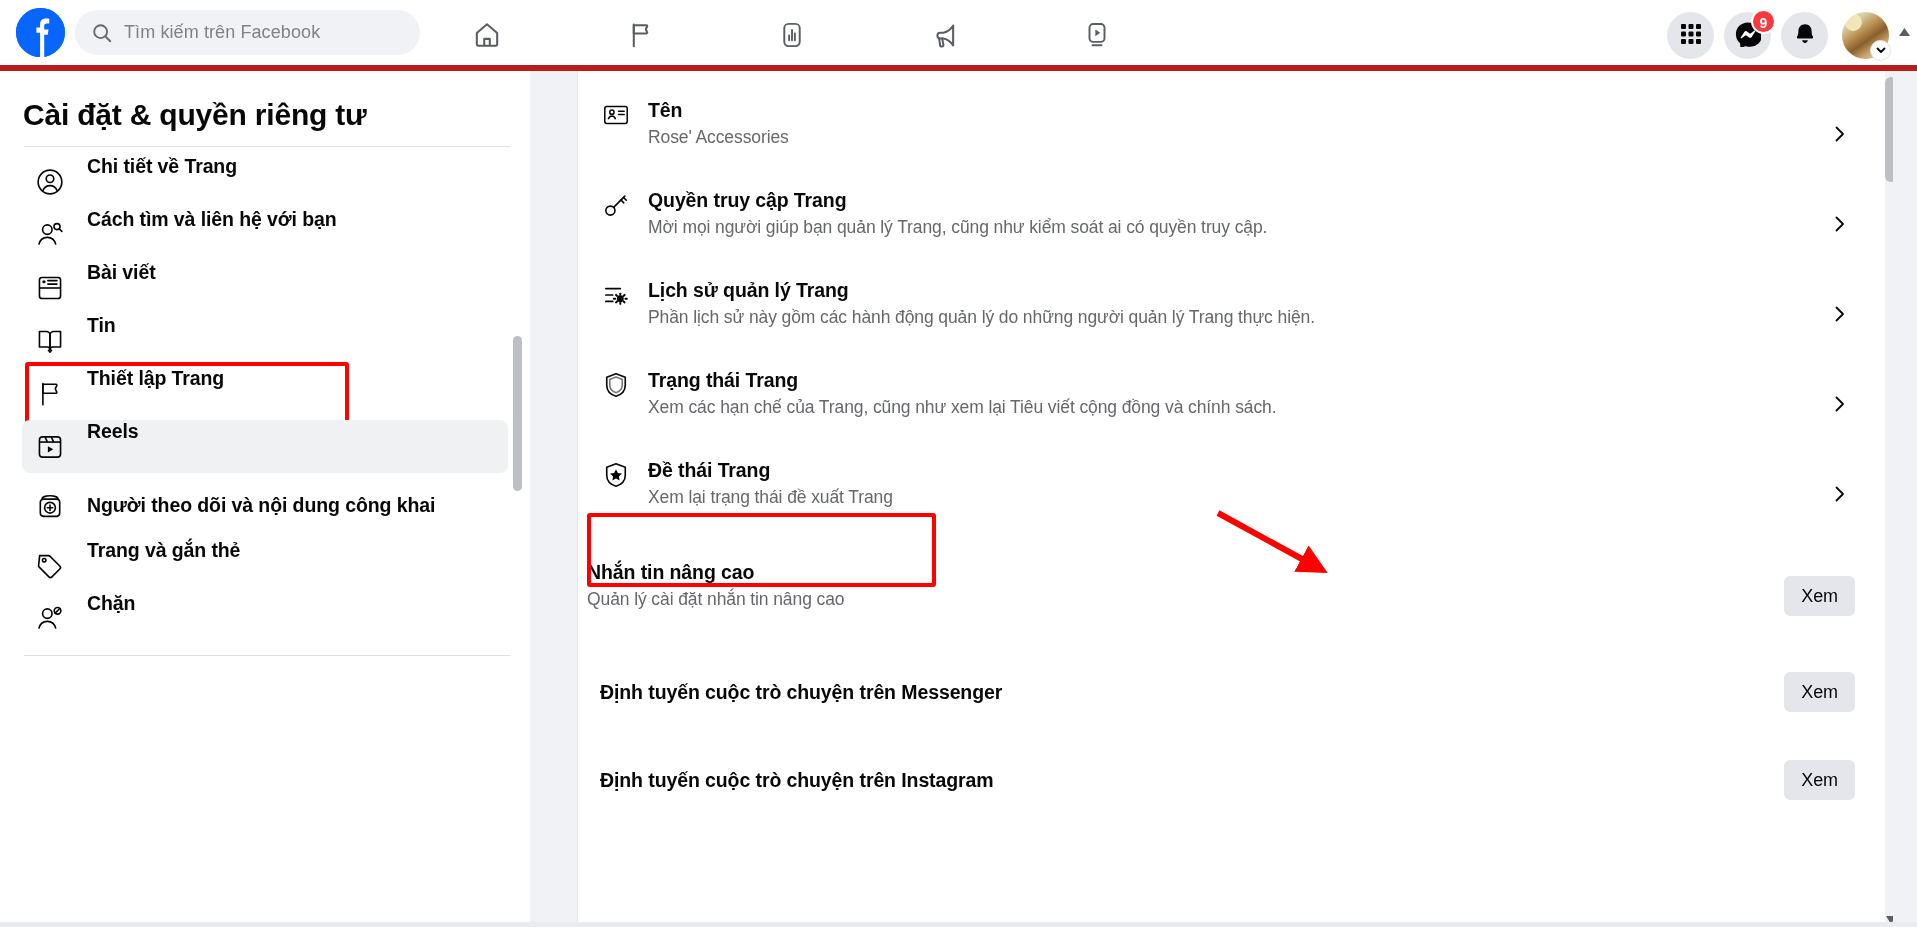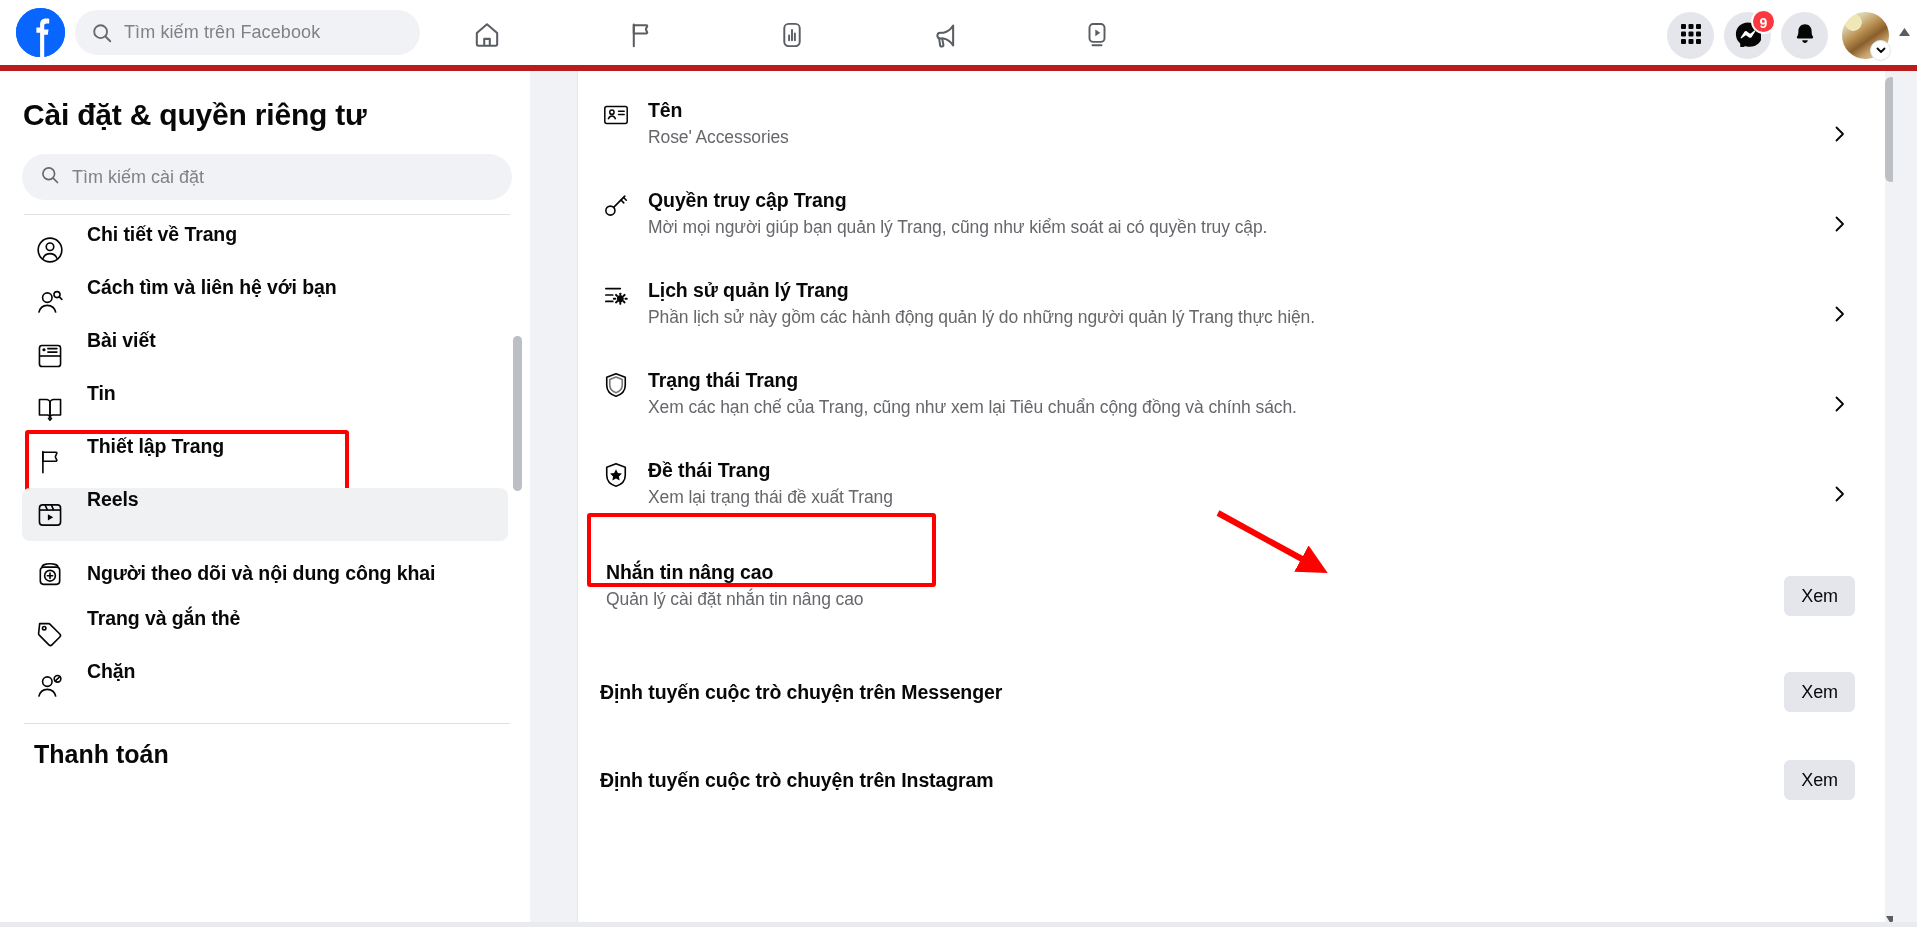--- a/index.html
+++ b/index.html
@@ -326,29 +326,20 @@
 
 <div id="page-body">
 
   <div id="sidebar-gap"></div>
 
   <div id="sidebar">
     <div id="sidebar-inner">
 
       <h1 id="settings-title">Cài đặt &amp; quyền riêng tư</h1>
 
-      <div id="settings-search">
-        <span>
-          <svg width="20" height="20" viewBox="0 0 24 24" fill="none" stroke="#65676b" stroke-width="2" stroke-linecap="round">
-            <circle cx="10.5" cy="10.5" r="7"></circle>
-              <line x1="15.8" y1="15.8" x2="21" y2="21"></line>
-          </svg>
-        </span>
-        <span class="ss-text">Tìm kiếm cài đặt</span>
-      </div>
 
       <div class="divider"></div>
 
       <div class="nav-item">
         <span class="ni-icon">
           <svg width="28" height="28" viewBox="0 0 26 26" fill="none" stroke="#050505" stroke-width="1.5">
             <circle cx="13" cy="13" r="11"></circle>
               <circle cx="13" cy="10" r="3.5"></circle>
             <path d="M6.4 21.2c1-3 3.6-4.8 6.6-4.8s5.6 1.8 6.6 4.8"></path>
           </svg>
@@ -444,21 +435,20 @@
             <path d="M2.6 22c.9-4.2 4.1-6.8 7.9-6.8s7 2.6 7.9 6.8"></path>
             <circle cx="20" cy="5.4" r="3.1"></circle>
             <line x1="17.8" y1="7.6" x2="22.2" y2="3.2" stroke-linecap="round"></line>
           </svg>
         </span>
         <span class="ni-label">Chặn</span>
       </div>
 
       <div class="divider" style="margin-top:10px;"></div>
 
-      <div id="sidebar-section-head">Thanh toán</div>
     </div>
 
     <div id="sb-track"></div>
     <div id="sb-thumb"></div>
   </div>
 
   <div id="main">
 
     <div class="row" style="margin-top:26px; min-height:74px;">
       <span class="row-icon">
@@ -532,21 +522,21 @@
 
     <div class="row" style="margin-top:16px; min-height:74px;">
       <span class="row-icon">
         <svg width="28" height="28" viewBox="0 0 26 26" fill="none" stroke="#050505" stroke-width="1.5" stroke-linejoin="round">
           <path d="M13 2.6l8.6 3.2v7.4c0 4.9-3.4 8.6-8.6 10.2-5.2-1.6-8.6-5.3-8.6-10.2V5.8z"></path>
           <path d="M13 5.6l5.8 2.2v5.2c0 3.4-2.3 6-5.8 7.2-3.5-1.2-5.8-3.8-5.8-7.2V7.8z" opacity=".55"></path>
         </svg>
       </span>
       <span class="row-body">
         <span class="row-title" style="display:block;">Trạng thái Trang</span>
-        <span class="row-desc" style="display:block;">Xem các hạn chế của Trang, cũng như xem lại Tiêu chuẩn cộng đồng và chính sách.</span>
+        <span class="row-desc" style="display:block;">Xem các hạn chế của Trang, cũng như xem lại Tiêu viết cộng đồng và chính sách.</span>
       </span>
       <span class="row-chevron">
         <svg width="20" height="20" viewBox="0 0 20 20" fill="none" stroke="#050505" stroke-width="1.8" stroke-linecap="round" stroke-linejoin="round">
           <path d="M6.5 3.5L13 10l-6.5 6.5"></path>
         </svg>
       </span>
     </div>
 
     <div class="row" style="margin-top:16px; min-height:74px;">
       <span class="row-icon">
@@ -559,21 +549,21 @@
         <span class="row-title" style="display:block;">Đề thái Trang</span>
         <span class="row-desc" style="display:block;">Xem lại trạng thái đề xuất Trang</span>
       </span>
       <span class="row-chevron">
         <svg width="20" height="20" viewBox="0 0 20 20" fill="none" stroke="#050505" stroke-width="1.8" stroke-linecap="round" stroke-linejoin="round">
           <path d="M6.5 3.5L13 10l-6.5 6.5"></path>
         </svg>
       </span>
     </div>
 
-    <div class="row" style="margin-top:28px; min-height:74px; padding-left:28px;">
+    <div class="row" style="margin-top:28px; min-height:74px; padding-left:9px;">
       <span class="row-body" style="padding-left:0;">
         <span class="row-title" style="display:block;">Nhắn tin nâng cao</span>
         <span class="row-desc" style="display:block;">Quản lý cài đặt nhắn tin nâng cao</span>
       </span>
       <button class="xem-btn">Xem</button>
     </div>
 
     <div class="row row-plain" style="margin-top:30px; min-height:58px; padding-left:22px;">
       <span class="row-body" style="padding-left:0;">
         <span class="row-title" style="display:block;">Định tuyến cuộc trò chuyện trên Messenger</span>

